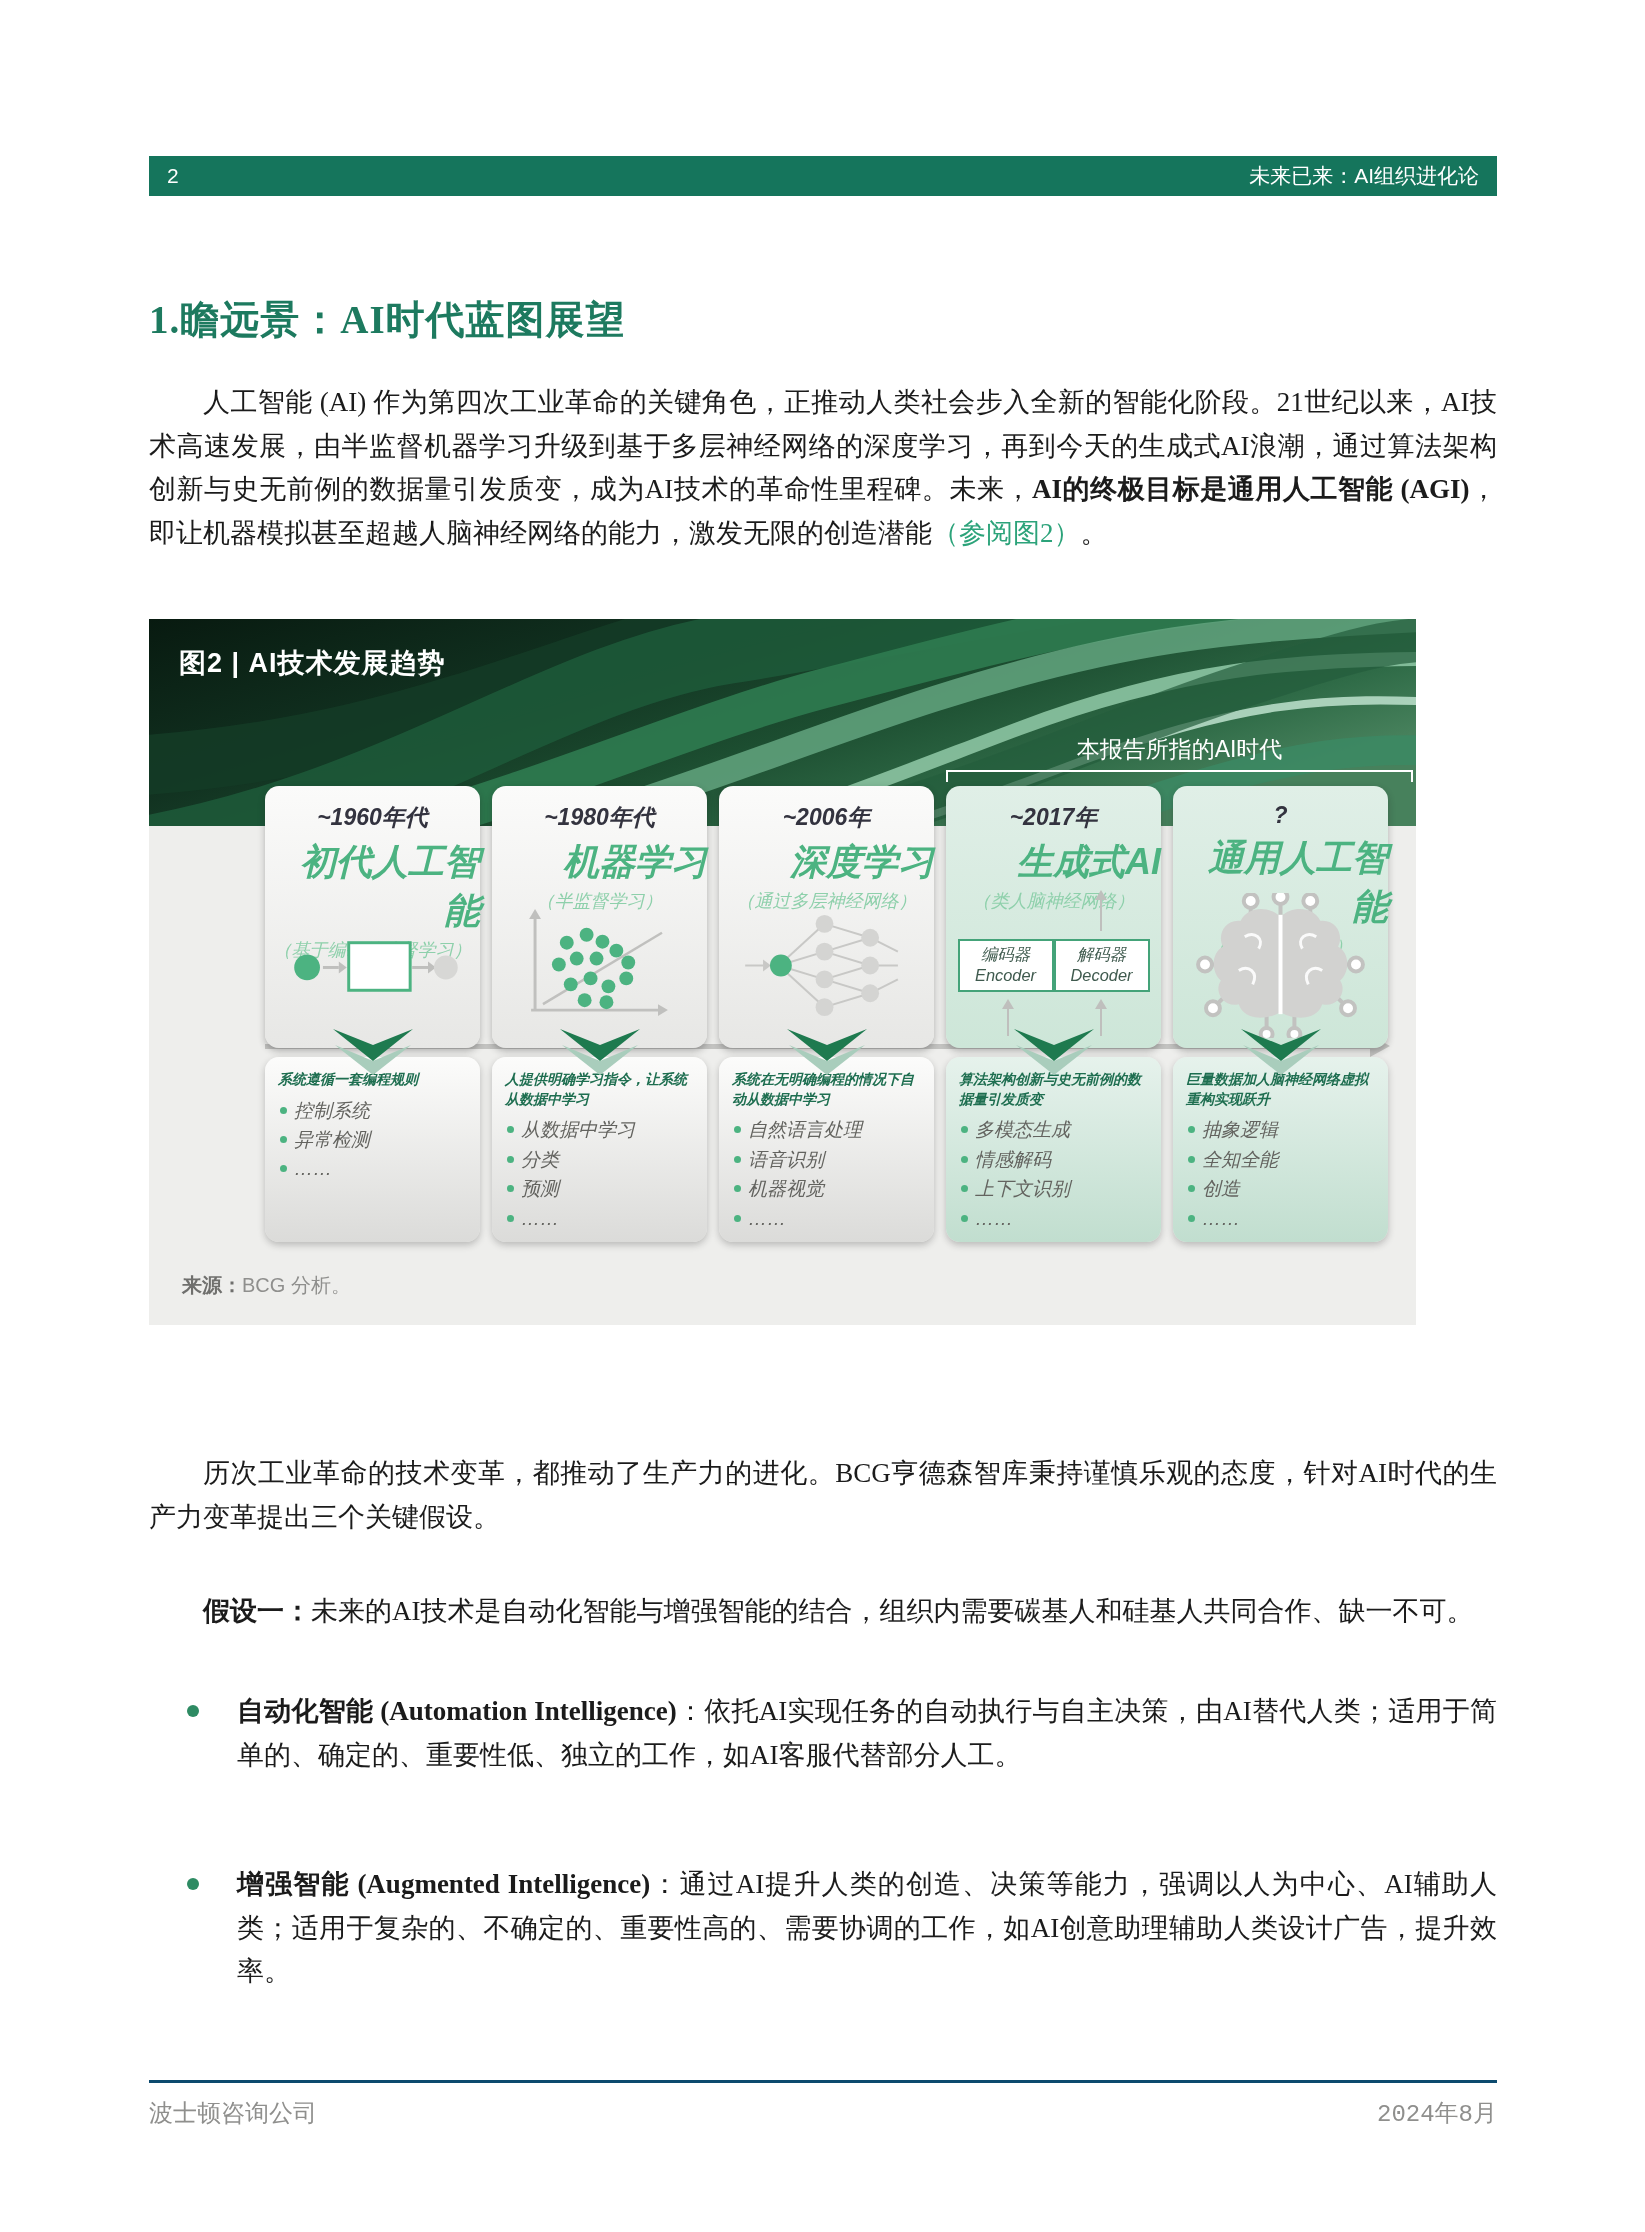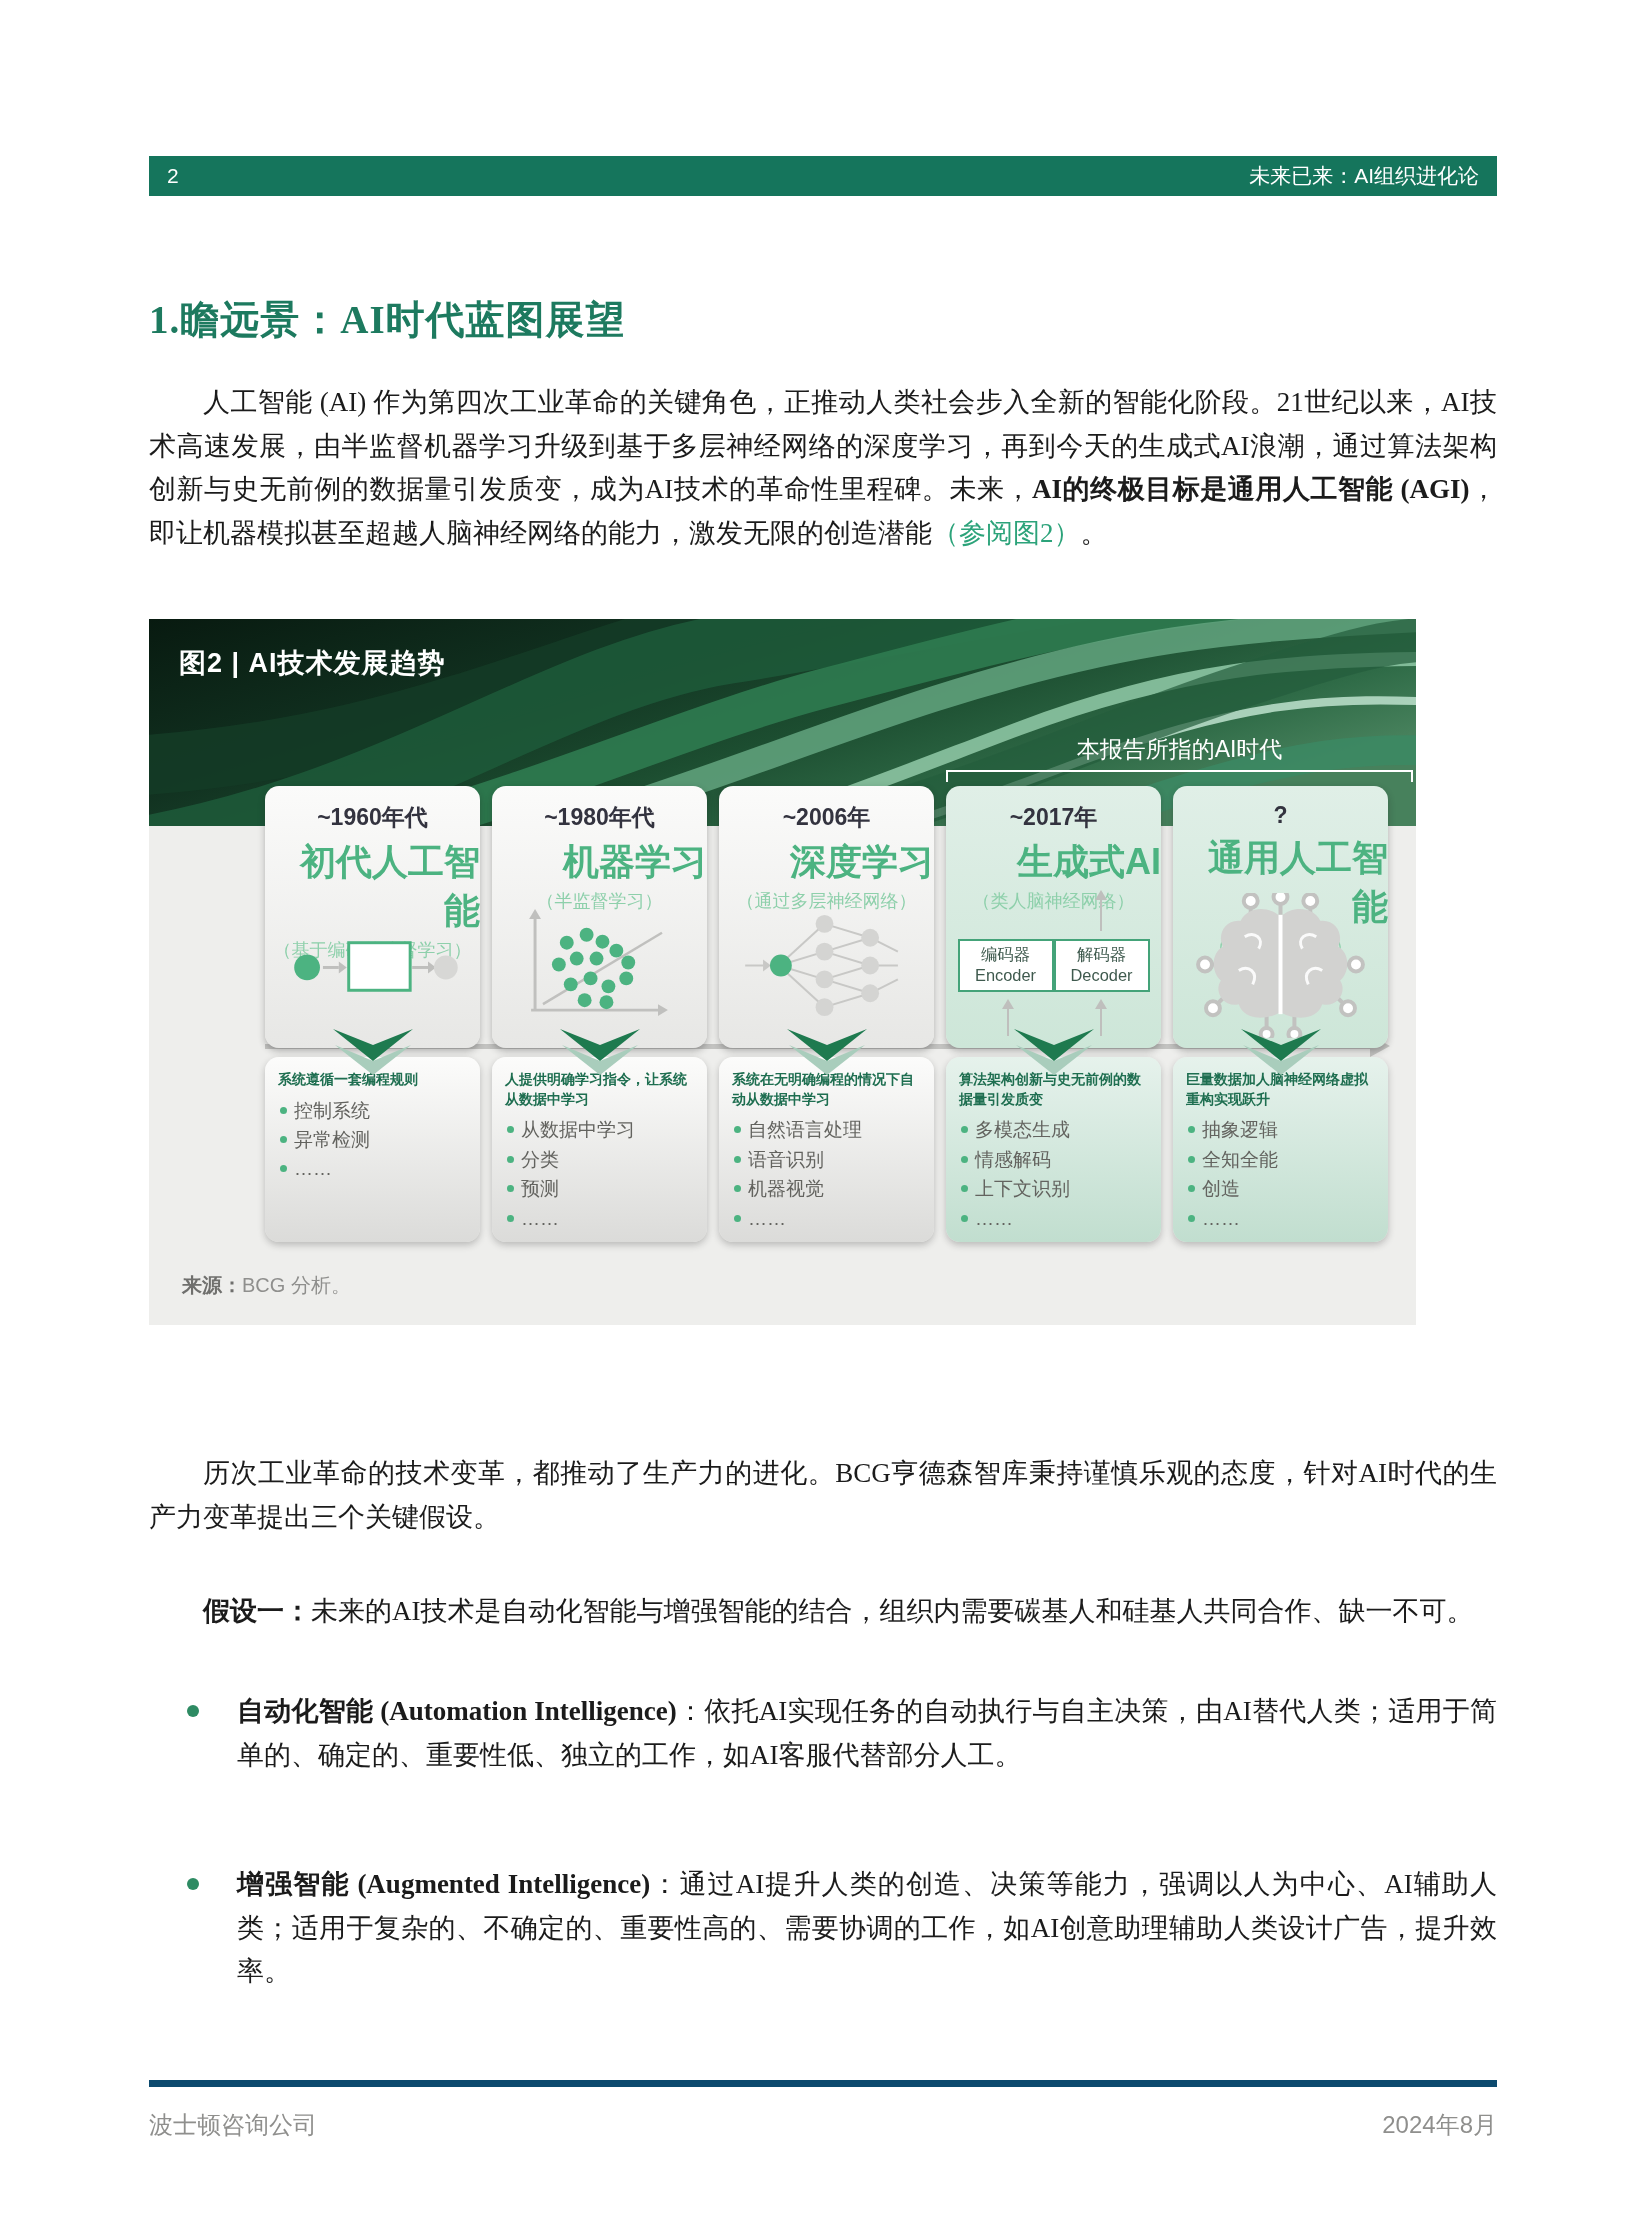--- a/index.html
+++ b/index.html
@@ -40,21 +40,21 @@
   .era-label{position:absolute;left:797px;width:467px;top:115px;text-align:center;color:#ffffff;font-size:23px;}
   .bracket{position:absolute;left:797px;width:467px;top:151px;height:12px;box-sizing:border-box;
            border-top:2px solid #ffffff;border-left:2px solid #ffffff;border-right:2px solid #ffffff;}
 
   .fig-body{position:relative;background:#eeeeec;height:499px;}
   .timeline{position:absolute;left:116px;right:46px;top:218px;height:5px;background:#c3c3c1;z-index:1;}
   .timeline::after{content:'';position:absolute;right:-20px;top:-9px;width:0;height:0;
            border-left:20px solid #c3c3c1;border-top:11px solid transparent;border-bottom:11px solid transparent;}
 
   .cards{position:absolute;top:-40px;left:116px;display:flex;gap:12px;z-index:2;}
-  .col{position:relative;width:215px;}
+  .col{position:relative;width:215px;font-style:italic;}
   .card-top{position:relative;height:262px;border-radius:14px;text-align:center;
             background:linear-gradient(#fbfbfa,#e7e7e5);box-shadow:0 3px 7px rgba(30,30,30,.30);z-index:2;}
   .col.hl .card-top{background:linear-gradient(#e0efe7,#cde6d8);}
   .card-bottom{position:relative;margin-top:9px;border-radius:14px;height:185px;box-sizing:border-box;
             padding:13px 13px 10px;background:linear-gradient(#fcfcfb,#dbdbd9);
             box-shadow:0 3px 7px rgba(30,30,30,.25);z-index:2;text-align:left;}
   .col.hl .card-bottom{background:linear-gradient(#e6f2ec,#c1decf);}
 
   .era{padding-top:16px;font-size:23px;font-weight:bold;color:#33333f;}
   .card-title{margin-top:5px;font-size:36px;font-weight:bold;color:#4cb381;text-align:right;}
@@ -79,23 +79,23 @@
   .ed-box{width:92px;border:2px solid #44a379;background:#ffffff;font-size:16.4px;line-height:1.3;
           padding:3px 0;color:#3f5a4e;text-align:center;}
   .arr-v{position:absolute;width:2px;background:#bfbfbd;}
   .arr-v::before{content:'';position:absolute;top:-9px;left:-5px;width:0;height:0;
           border-bottom:10px solid #bfbfbd;border-left:6px solid transparent;border-right:6px solid transparent;}
   .arr-dec-top{left:145px;top:6px;height:32px;}
   .arr-enc-bot{left:52px;bottom:2px;height:28px;}
   .arr-dec-bot{left:145px;bottom:2px;height:28px;}
 
   
-  .footer{position:absolute;top:2080px;left:149px;right:149px;border-top:7px solid #0c4a6e;
-          padding-top:22px;display:flex;justify-content:space-between;
-          font-family:Liberation Sans, sans-serif;font-size:24px;color:#8f8f8d;}
+  .footer{position:absolute;top:2080px;left:149px;right:149px;border-top:3px solid #0c4a6e;
+          padding-top:14px;display:flex;justify-content:space-between;
+          font-family:Liberation Mono, monospace;font-size:24px;color:#8f8f8d;}
 </style>
 </head>
 <body>
 
 <div class="page">
 
   <div class="header-bar">
     <span>2</span>
     <span>未来已来：AI组织进化论</span>
   </div>

